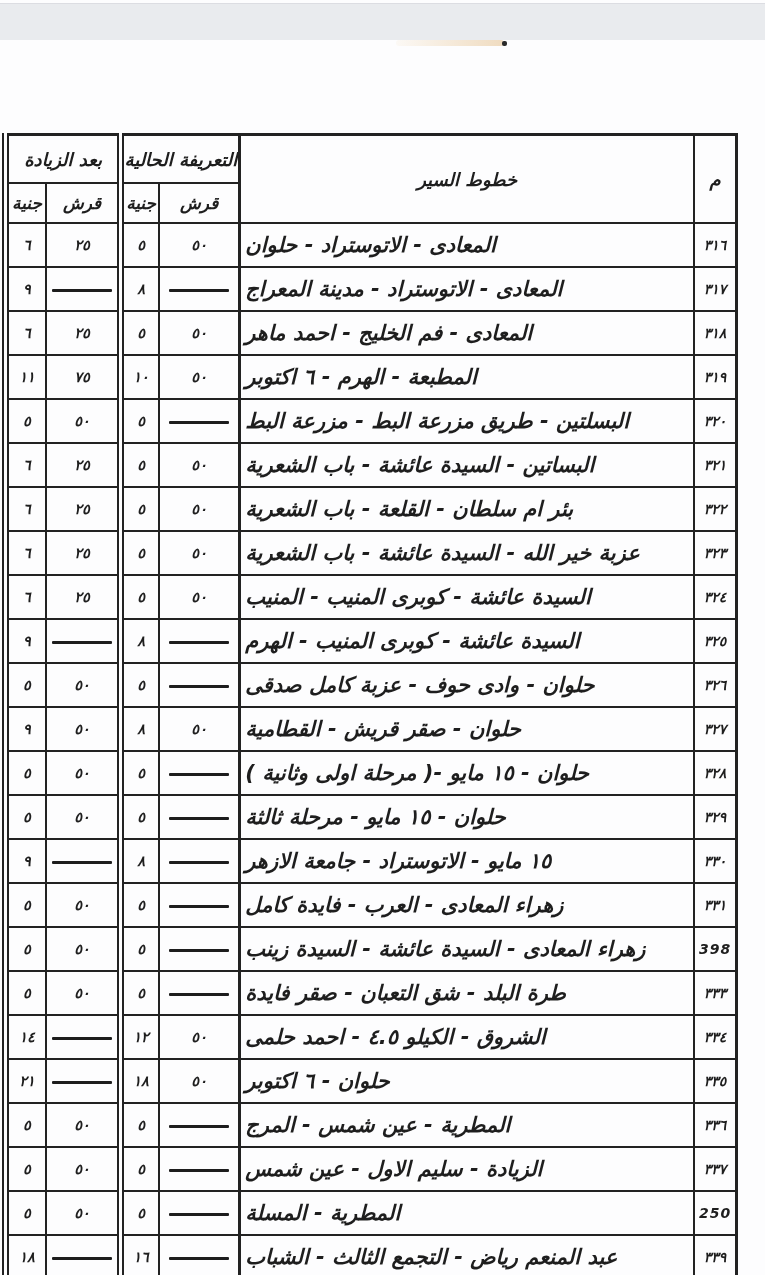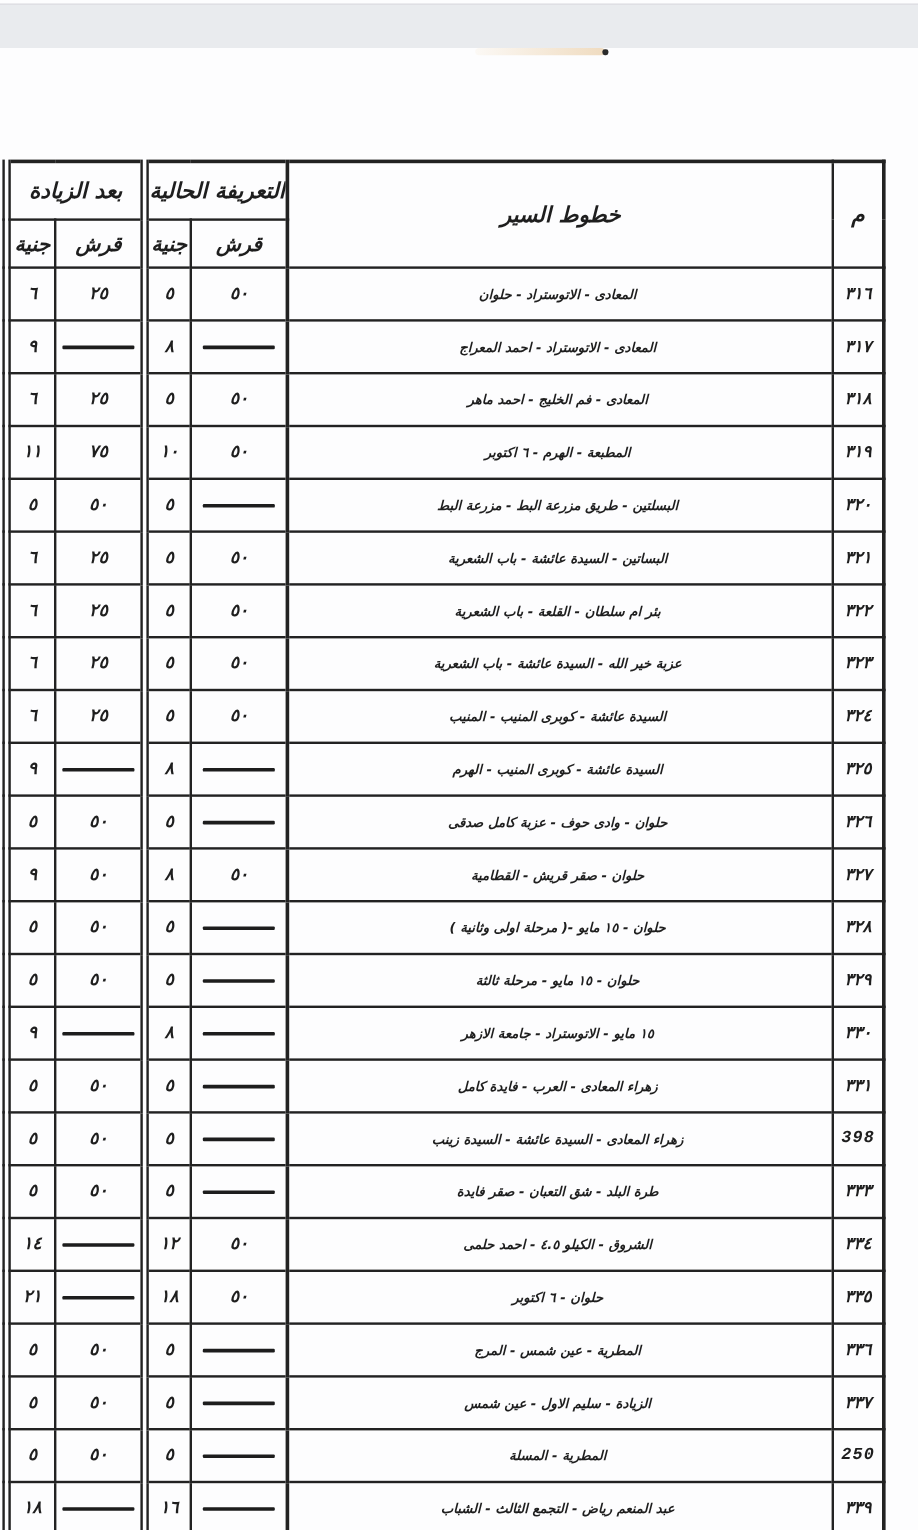--- a/index.html
+++ b/index.html
@@ -33,22 +33,22 @@
     text-align:center;vertical-align:middle;
     overflow:hidden;white-space:nowrap;
   }
   .dbl{border-left:7px double #222 !important;}
   .route-edge{border-left:3px solid #222 !important;}
   thead tr.grp th{height:44px;font-size:18px;}
   thead tr.sub th{height:36px;font-size:17px;font-family:Liberation Serif, serif;}
   th.h-num{font-size:19px;}
   th.h-route{font-size:18px;margin-top:20px;}
   tbody td{height:40px;}
-  td.num{font-size:14px;letter-spacing:1px;font-family:Liberation Mono, monospace;}
-  td.route-cell{text-align:center;padding:0 9px 0 4px;font-size:11px;}
+  td.num{font-size:14px;letter-spacing:1px;}
+  td.route-cell{text-align:left;padding:0 9px 0 4px;font-size:21px;}
   td.val{font-size:14.5px;}
   .dash{
     display:inline-block;width:60px;height:3px;background:#1d1d1d;
     vertical-align:middle;border-radius:1px;
   }
 </style>
 </head>
 <body>
 
 <div class="top-band"></div>
@@ -82,21 +82,21 @@
       <tr>
         <td class="num">٣١٦</td>
         <td class="route-cell route-edge">المعادى - الاتوستراد - حلوان</td>
         <td class="val">٥٠</td>
         <td class="val dbl">٥</td>
         <td class="val">٢٥</td>
         <td class="val">٦</td>
       </tr>
       <tr>
         <td class="num">٣١٧</td>
-        <td class="route-cell route-edge">المعادى - الاتوستراد - احمد المعراج</td>
+        <td class="route-cell route-edge">المعادى - الاتوستراد - مدينة المعراج</td>
         <td class="val"><span class="dash"></span></td>
         <td class="val dbl">٨</td>
         <td class="val"><span class="dash"></span></td>
         <td class="val">٩</td>
       </tr>
       <tr>
         <td class="num">٣١٨</td>
         <td class="route-cell route-edge">المعادى - فم الخليج - احمد ماهر</td>
         <td class="val">٥٠</td>
         <td class="val dbl">٥</td>

